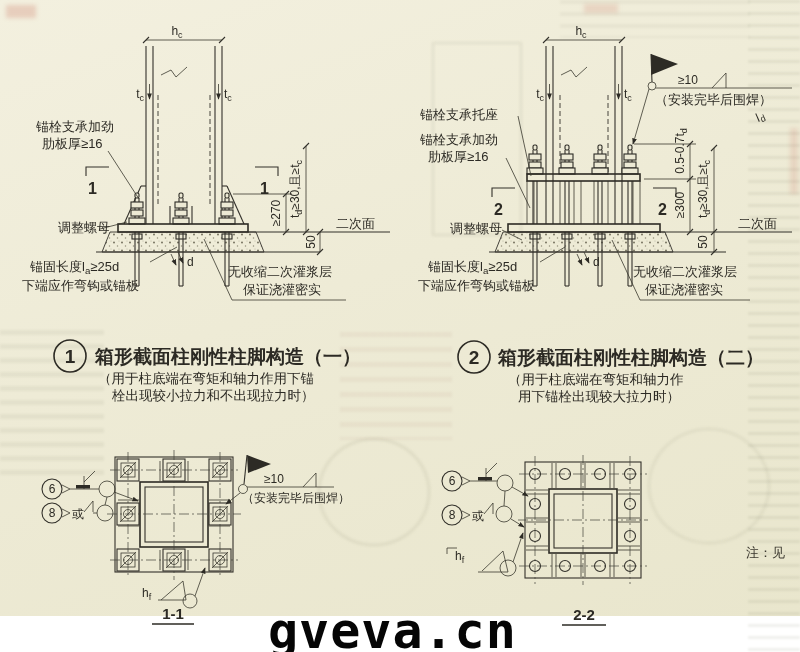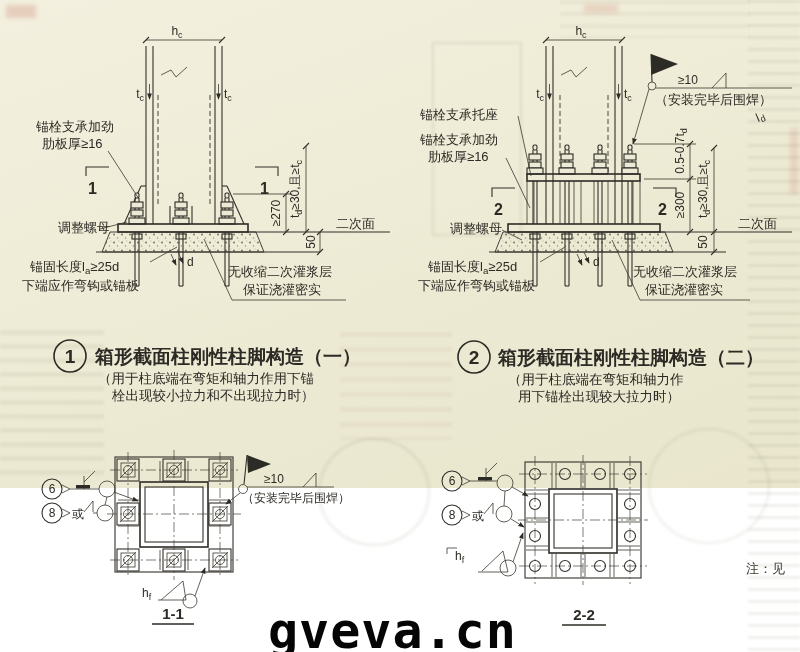--- a/index.html
+++ b/index.html
@@ -1,18 +1,18 @@
 <!DOCTYPE html>
 <html><head>
 <meta charset="utf-8">
 <style>
   html,body{margin:0;padding:0;}
   body{width:800px;height:652px;overflow:hidden;
        font-family:"Liberation Sans","DejaVu Sans",sans-serif;}
-  #paper{position:relative;width:800px;height:488px;
+  #paper{position:relative;width:800px;height:616px;
          background:linear-gradient(160deg,#f3f0df 0%,#eeebd6 45%,#e9e6cd 100%);}
   
   .bleed{position:absolute;pointer-events:none;}
   .b-right{right:0;top:0;width:52px;height:652px;opacity:.55;filter:blur(1px);
      background:repeating-linear-gradient(180deg,rgba(105,110,82,.18) 0 3px,rgba(0,0,0,0) 3px 12px);}
   .b-rows1{left:0;top:330px;width:104px;height:150px;opacity:.5;filter:blur(1.2px);
      background:repeating-linear-gradient(180deg,rgba(110,112,88,.16) 0 5px,rgba(0,0,0,0) 5px 14px);}
   .b-rows2{left:340px;top:332px;width:112px;height:108px;opacity:.5;filter:blur(1.4px);
      background:repeating-linear-gradient(180deg,rgba(150,95,80,.14) 0 5px,rgba(0,0,0,0) 5px 15px);}
   .b-rows3{left:560px;top:0;width:190px;height:38px;opacity:.45;filter:blur(1.4px);
@@ -38,21 +38,21 @@
   .nut{fill:#ece9d4;stroke:#2d2b25;stroke-width:1.1;}
   .lbl{font-size:13px;}
   .dim{font-size:12px;}
   .cap-t{font-size:19px;font-weight:bold;}
   .cap-s{font-size:13.5px;}
   .secnum{font-size:16px;font-weight:bold;}
   .seclbl{font-size:15px;font-weight:bold;}
 
   #watermark{position:absolute;left:268px;top:602px;color:#050505;
      font:bold 50px "DejaVu Sans Mono","Liberation Mono",monospace;letter-spacing:1px;}
-  #note{position:absolute;left:746px;top:560px;font-size:13px;color:#3a372e;white-space:nowrap;}
+  #note{position:absolute;left:746px;top:544px;font-size:13px;color:#3a372e;white-space:nowrap;}
 </style>
 </head>
 <body>
 
 <div id="paper">
 
   <div class="bleed b-right"></div>
   <div class="bleed b-rows1"></div>
   <div class="bleed b-rows2"></div>
   <div class="bleed b-rows3"></div>

